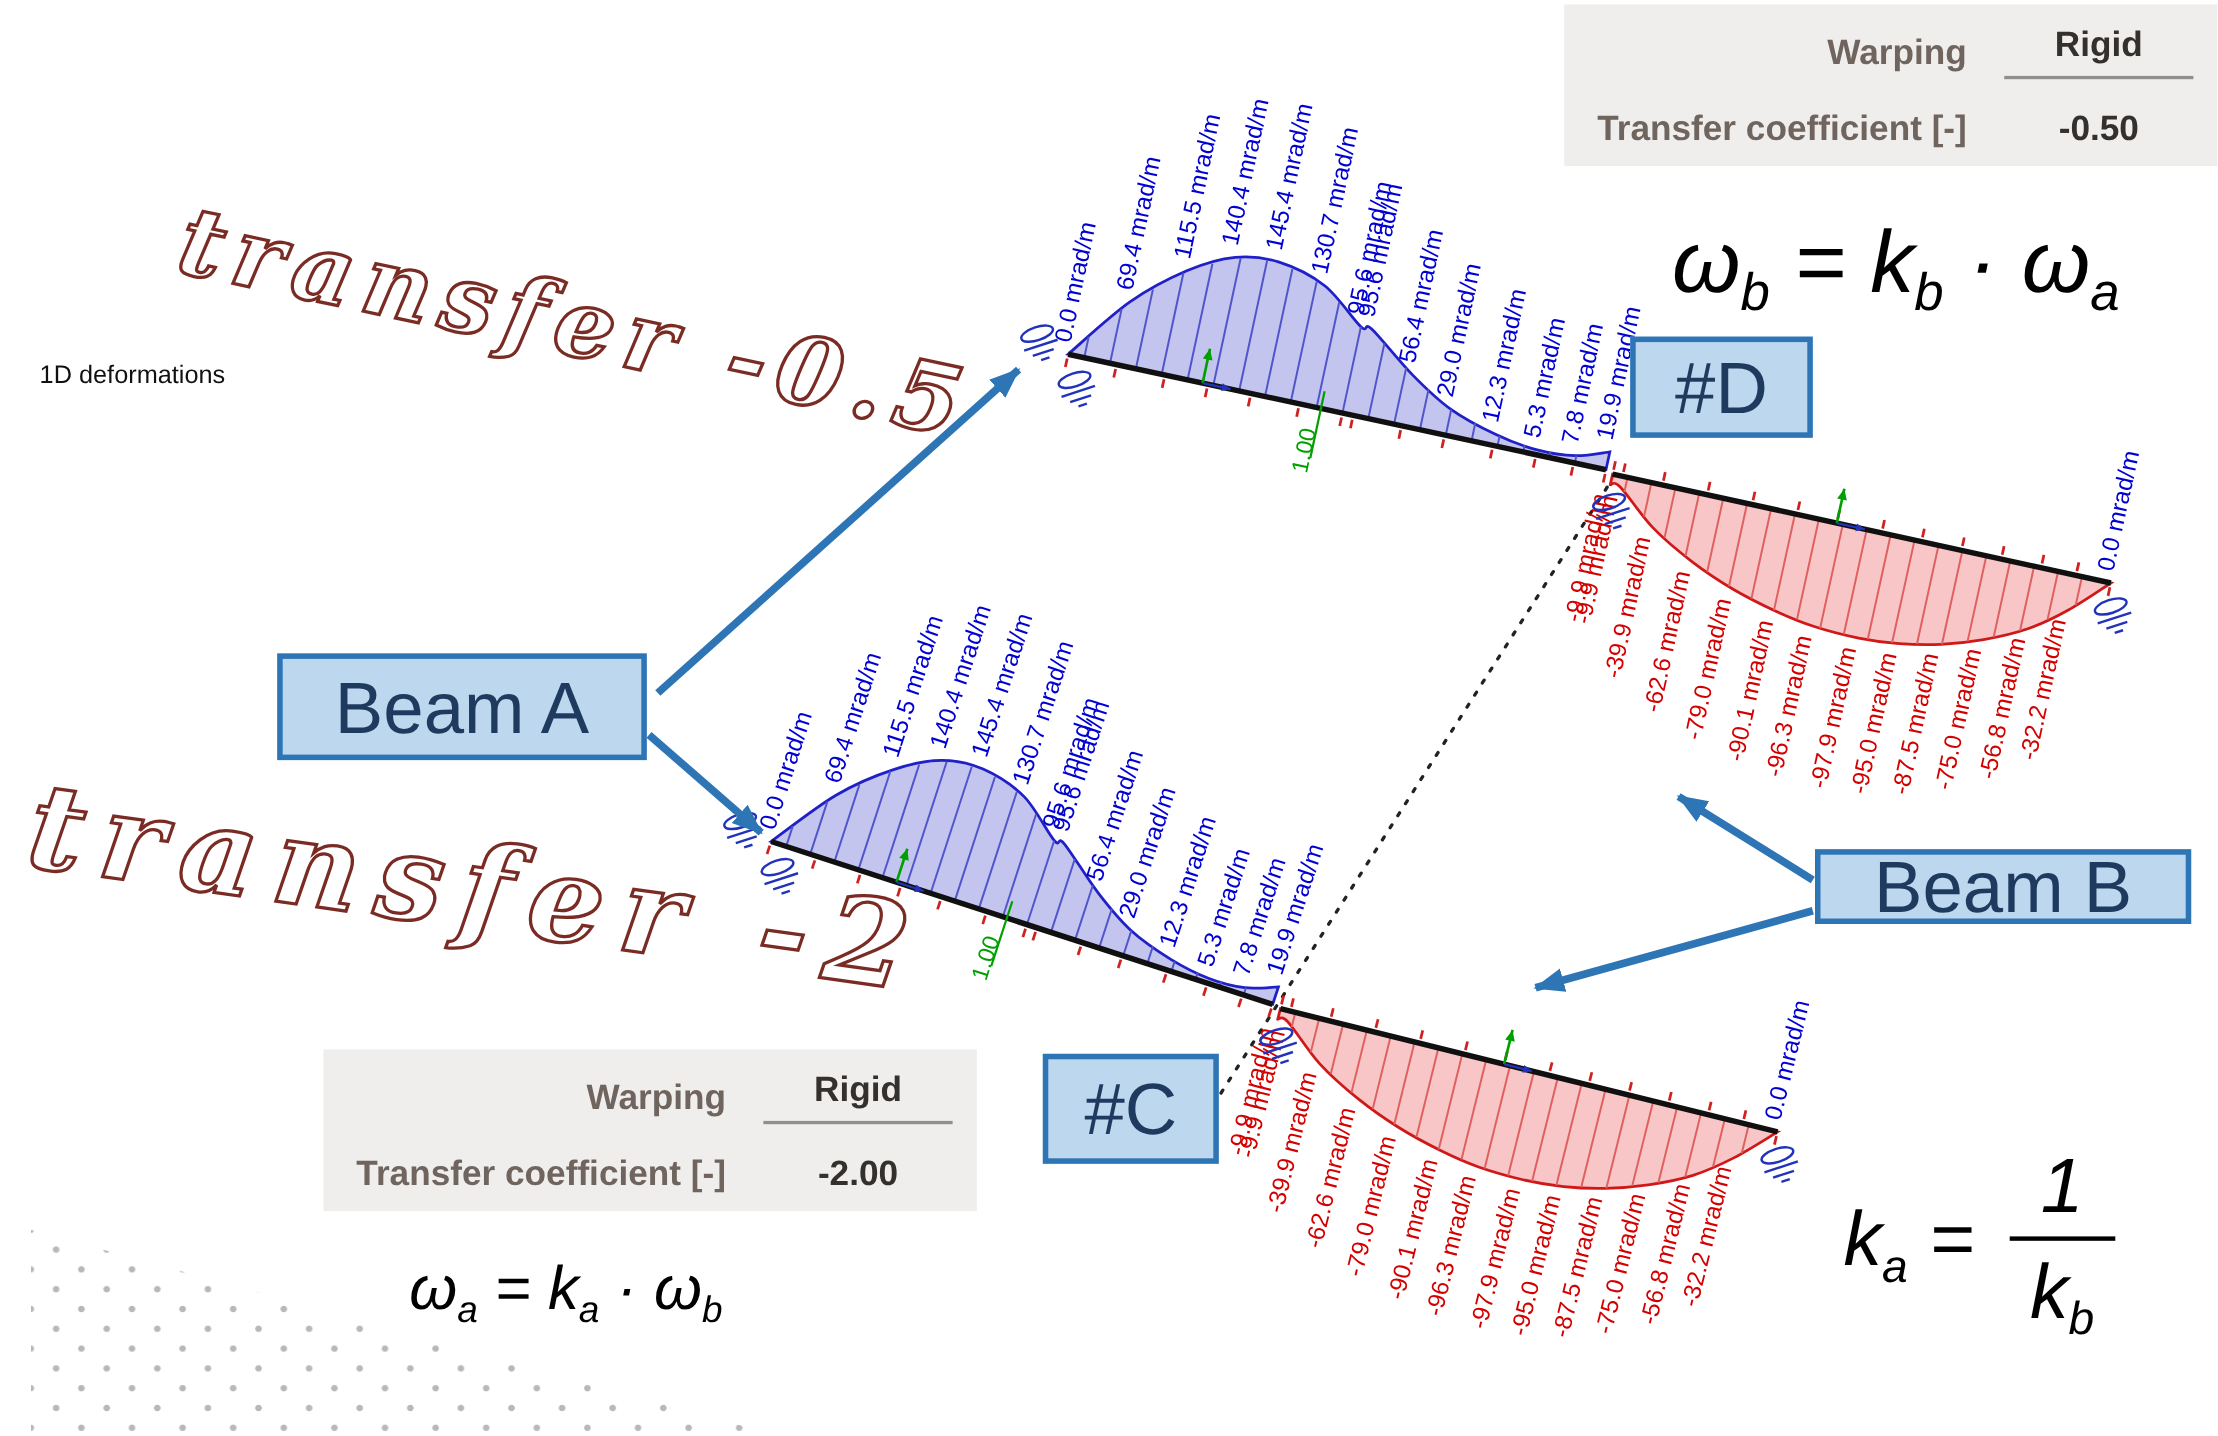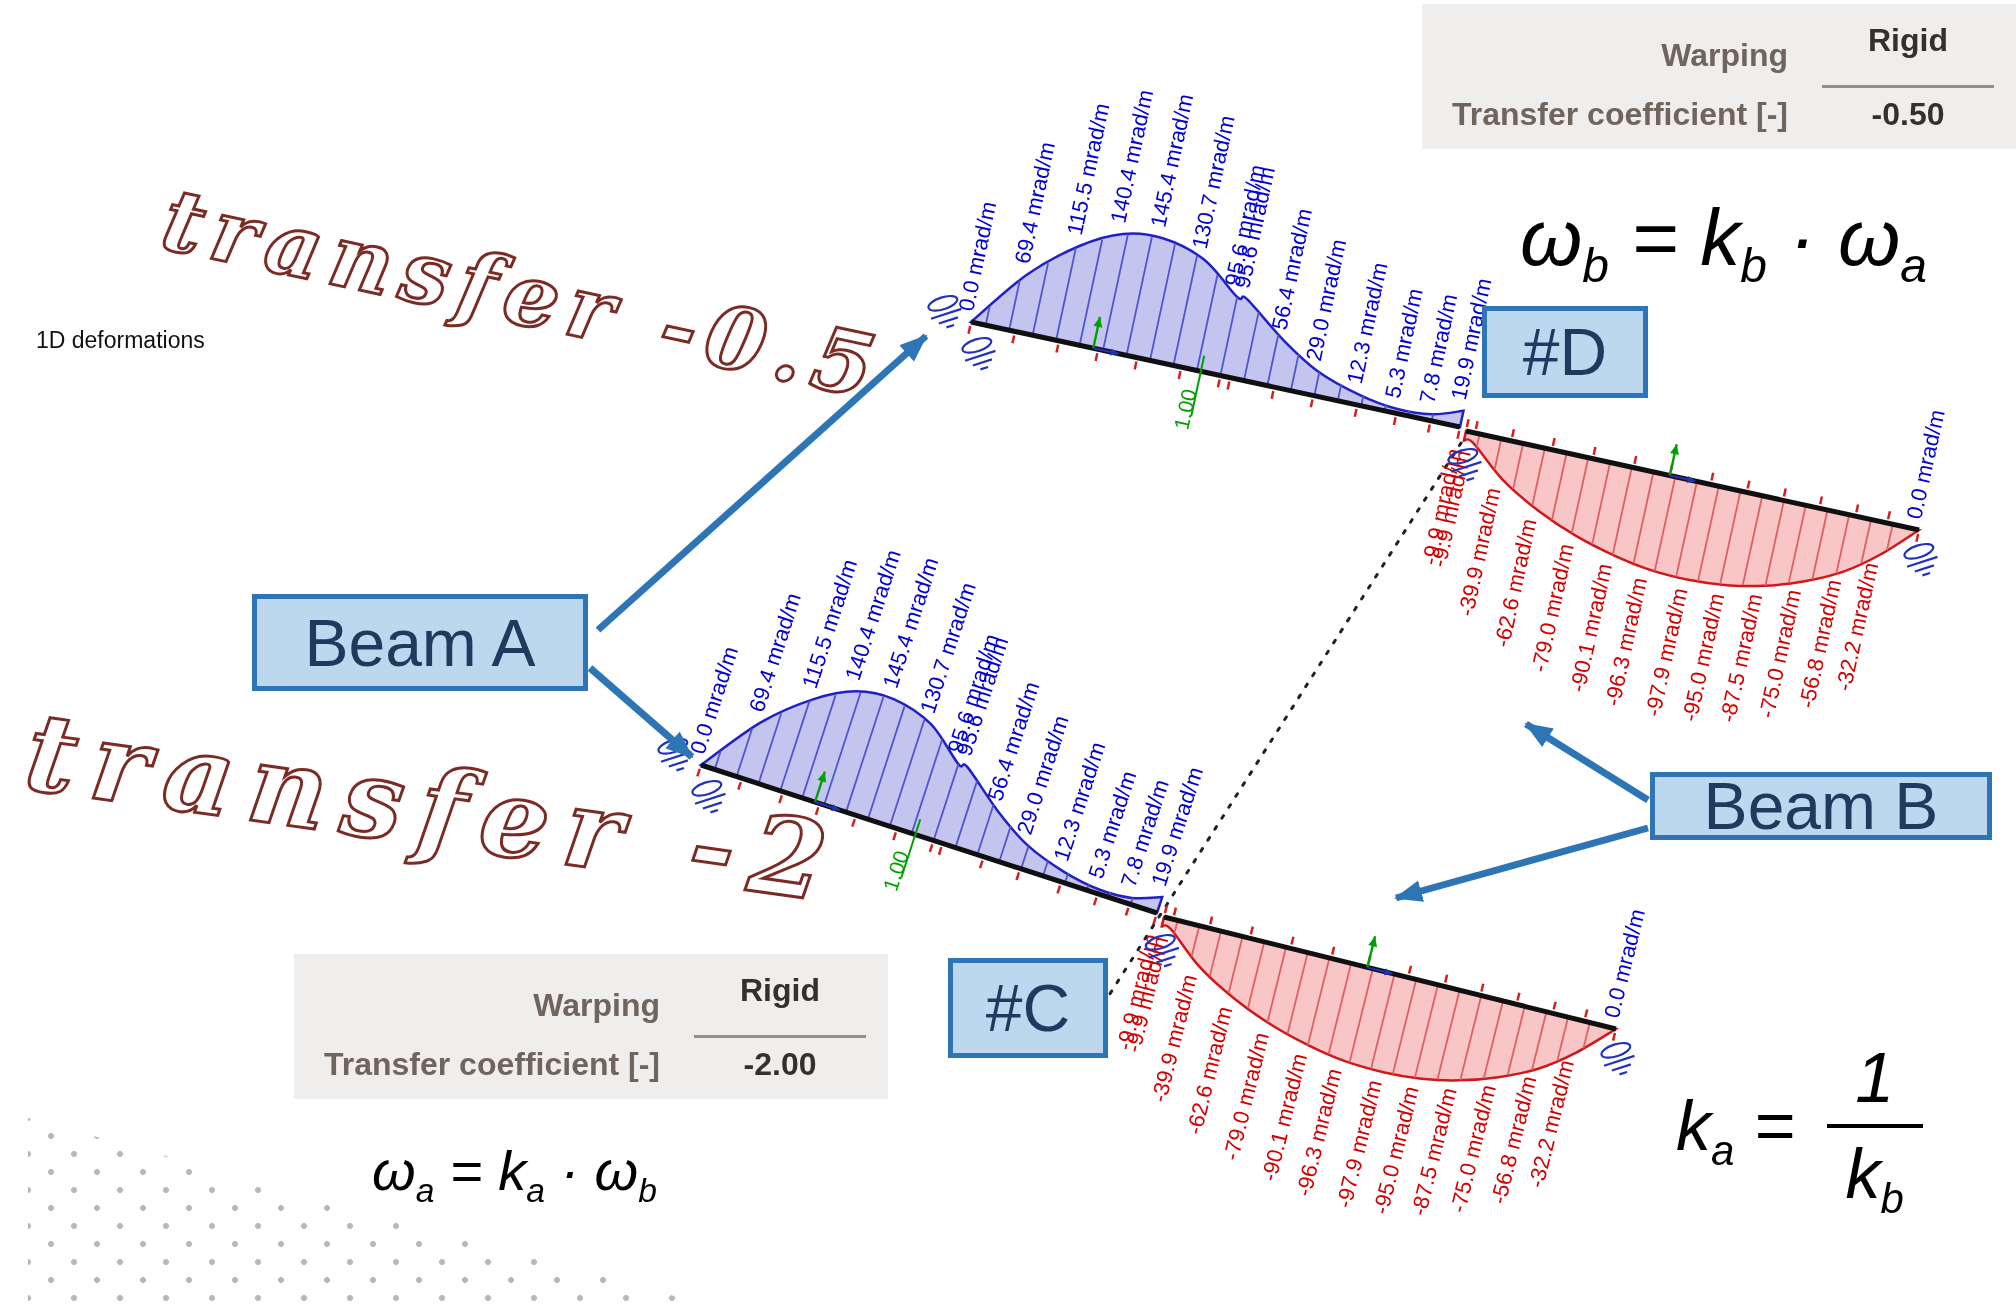--- a/index.html
+++ b/index.html
@@ -24,25 +24,25 @@
   #wm-top{left:175px;top:168px;font-size:86px;letter-spacing:10px;transform:rotate(12deg)}
   #wm-bottom{left:36px;top:688px;font-size:108px;letter-spacing:16px;transform:rotate(8deg)}
 
   
   .info{position:absolute;left:36px;top:326px;z-index:3;font-size:23px;
     line-height:29px;color:#111}
   .info .title{font-weight:normal}
 
   
   .scia-table{position:absolute;z-index:3;background:#f0eeec;
-    display:grid;grid-template-columns:1fr 172px;row-gap:8px;
+    display:grid;grid-template-columns:1fr 172px;row-gap:26px;
     padding:18px 22px 16px 22px;align-items:center}
   .scia-table .hdr{color:#6f655e;font-weight:700;font-size:32px;text-align:right;padding-right:34px}
   .scia-table .val{color:#33302d;font-weight:700;font-size:32px;text-align:center}
-  .scia-table .val.underlined{border-bottom:3px solid #8f8f8f;padding-bottom:26px}
+  .scia-table .val.underlined{border-bottom:3px solid #8f8f8f;padding-bottom:10px}
   #table-top{left:1422px;top:4px;width:594px}
   #table-bottom{left:294px;top:954px;width:594px}
 
   
   .formula{position:absolute;z-index:3;font-family:Liberation Sans, sans-serif;
     font-style:italic;color:#000;white-space:nowrap}
   .formula sub{font-size:.6em}
   #formula-omega-b{left:1520px;top:192px;font-size:80px}
   #formula-omega-a{left:372px;top:1138px;font-size:56px}
   #formula-ka{left:1676px;top:1038px;font-size:70px;display:flex;align-items:center;gap:32px}

